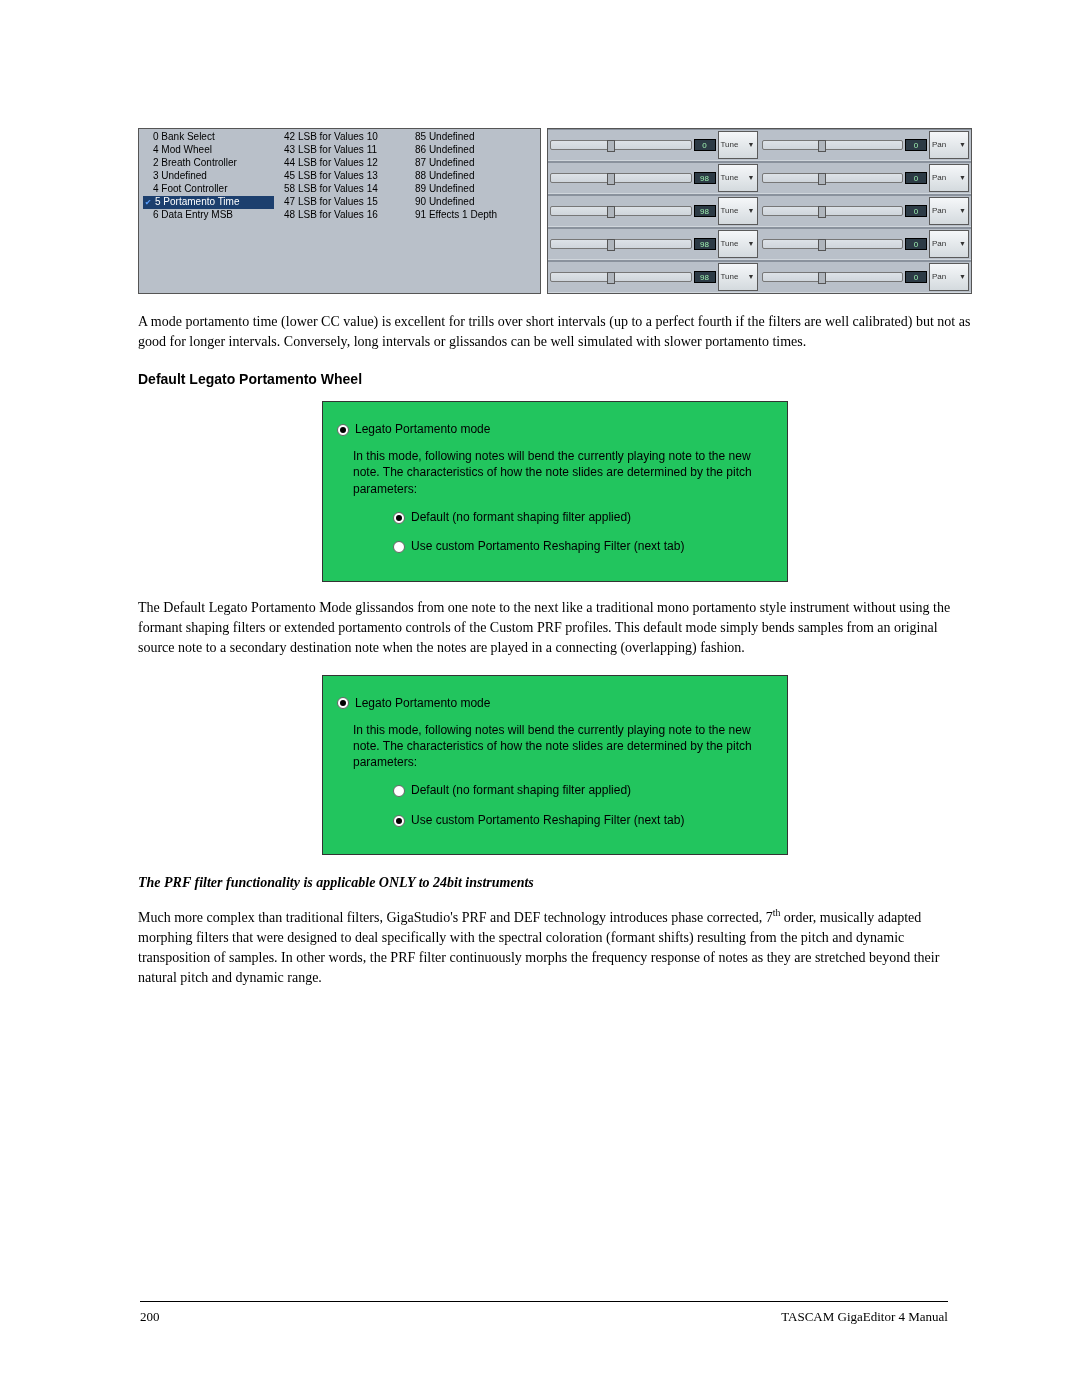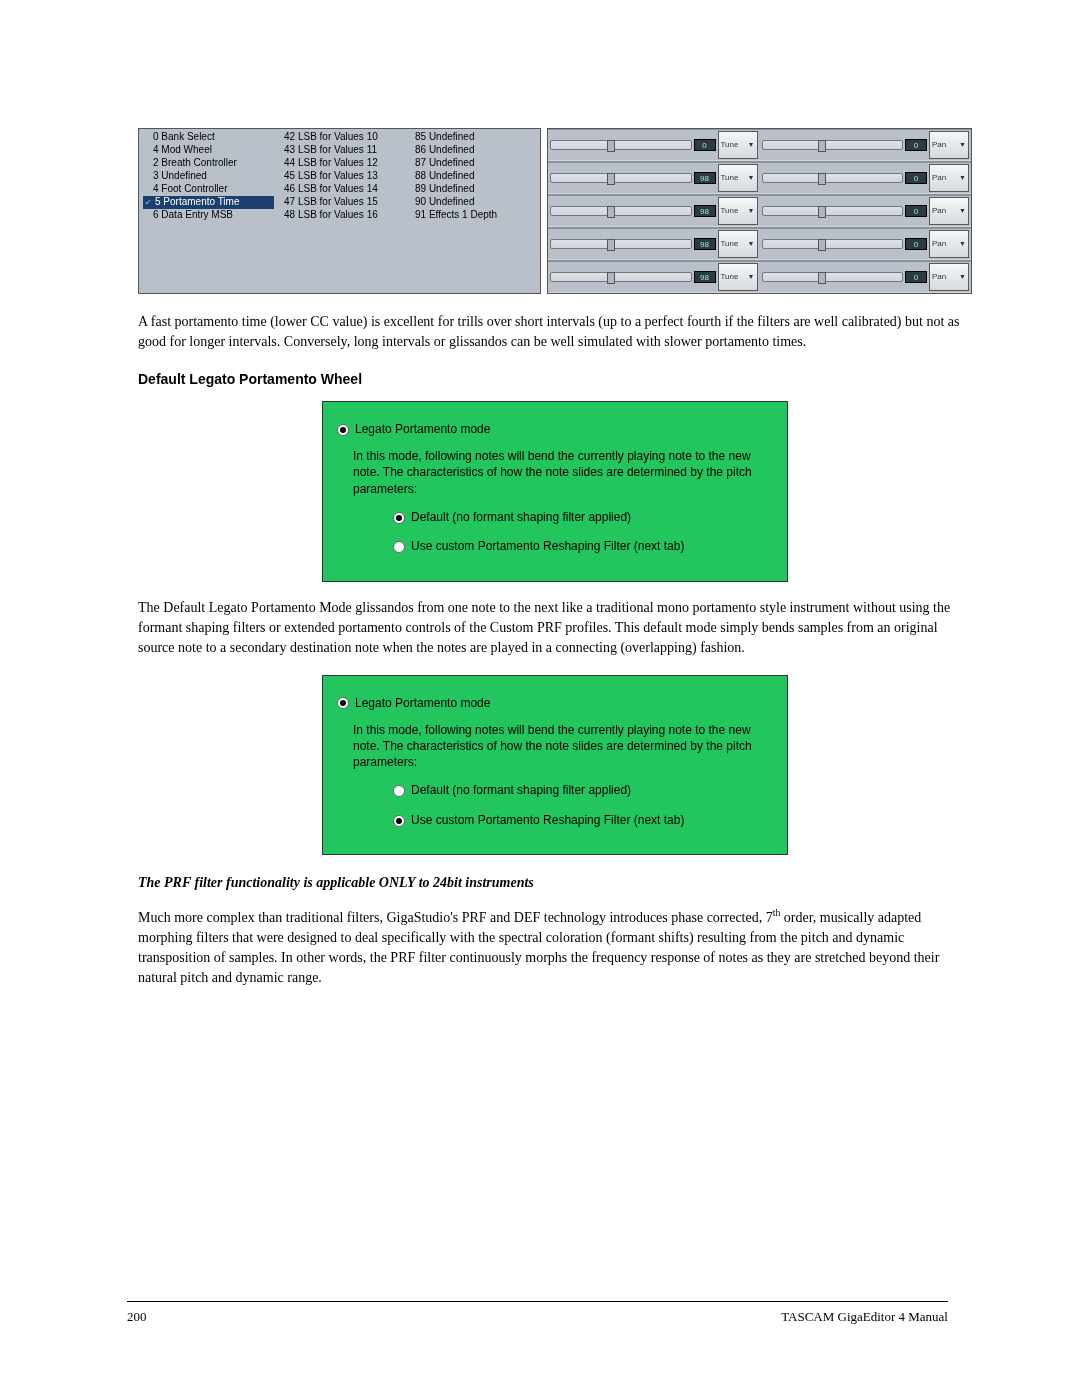--- a/index.html
+++ b/index.html
@@ -105,21 +105,21 @@
   }
   .radio.on::after {
     content: ""; width: 6px; height: 6px; border-radius: 50%;
     background: #000;
   }
   .dialog-desc { margin: 10px 4px 12px 16px; line-height: 1.35; }
   .dialog-sub { margin-left: 56px; }
   .emph { font-style: italic; font-weight: bold; margin-top: 18px; margin-bottom: 12px; }
   .sup { font-size: 0.7em; vertical-align: super; }
   .footer {
-    position: absolute; bottom: 70px; left: 127px; right: 132px;
+    position: absolute; bottom: 70px; left: 140px; right: 132px;
     border-top: 1px solid #000;
     padding-top: 6px;
     display: flex; justify-content: space-between;
     font-size: 13px;
   }
 </style>
 </head>
 <body>
 
 <div class="page">
@@ -159,21 +159,21 @@
             <div class="cc-row">
               <span>43 LSB for Values 11</span>
             </div>
             <div class="cc-row">
               <span>44 LSB for Values 12</span>
             </div>
             <div class="cc-row">
               <span>45 LSB for Values 13</span>
             </div>
             <div class="cc-row">
-              <span>46 LSB for Values 14</span>
+              <span>58 LSB for Values 14</span>
             </div>
             <div class="cc-row">
               <span>47 LSB for Values 15</span>
             </div>
             <div class="cc-row">
               <span>48 LSB for Values 16</span>
             </div>
           </div>
         <div class="cc-col" id="cc-col3">
             <div class="cc-row">
@@ -289,21 +289,21 @@
             <div class="ddown">
               <span>Pan</span>
               <span class="arr">▼</span>
             </div>
           </div>
         </div>
       </div>
 
   </div>
 
-  <p class="body-p">A fast portamento time (lower CC value) is excellent for trills over short intervals (up to a perfect fourth if the filters are well calibrated) but not as good for longer intervals. Conversely, long intervals or glissandos can be well simulated with slower portamento times.</p>
+  <p class="body-p">A mode portamento time (lower CC value) is excellent for trills over short intervals (up to a perfect fourth if the filters are well calibrated) but not as good for longer intervals. Conversely, long intervals or glissandos can be well simulated with slower portamento times.</p>
 
   <div class="heading-block">Default Legato Portamento Wheel</div>
 
   <div class="dialog-image">
     <div class="radio-row">
       <span class="radio on"></span>
       <span>Legato Portamento mode</span>
     </div>
     <div class="dialog-desc">In this mode, following notes will bend the currently playing note to the new note. The characteristics of how the note slides are determined by the pitch parameters:</div>
     <div class="dialog-sub">

